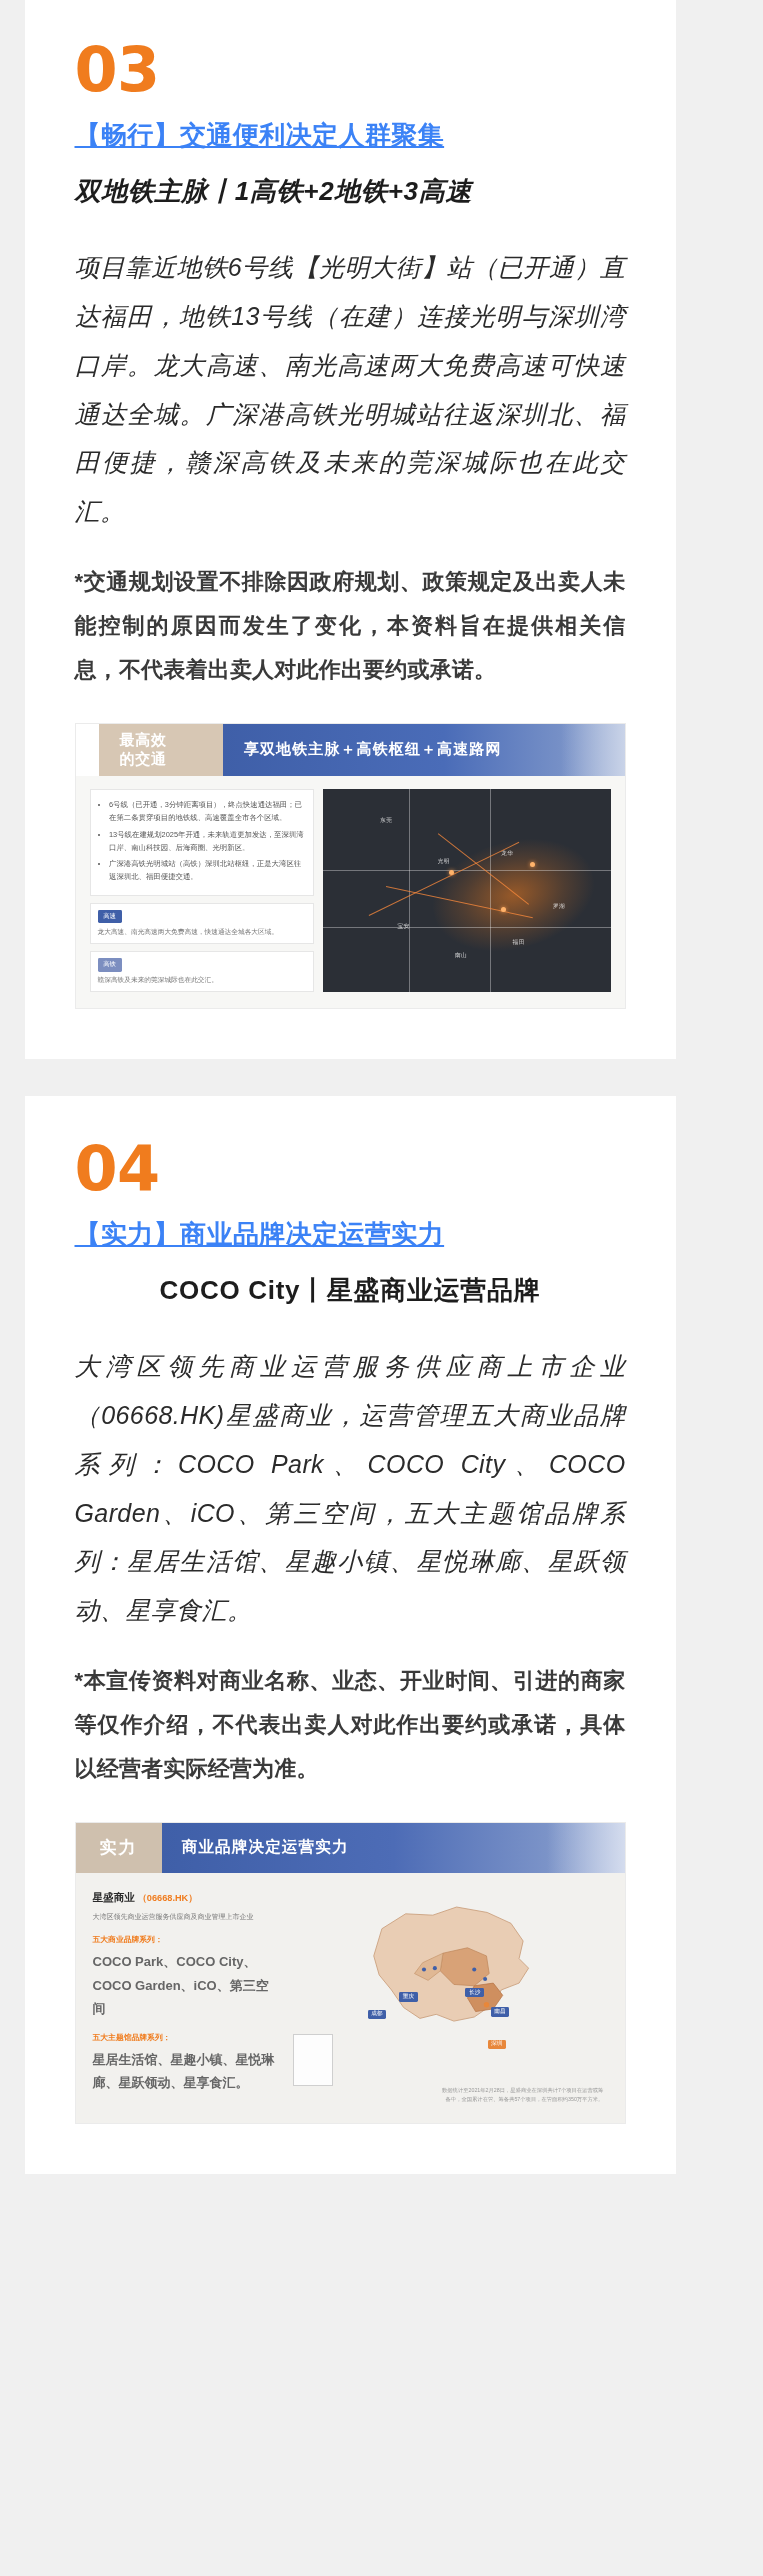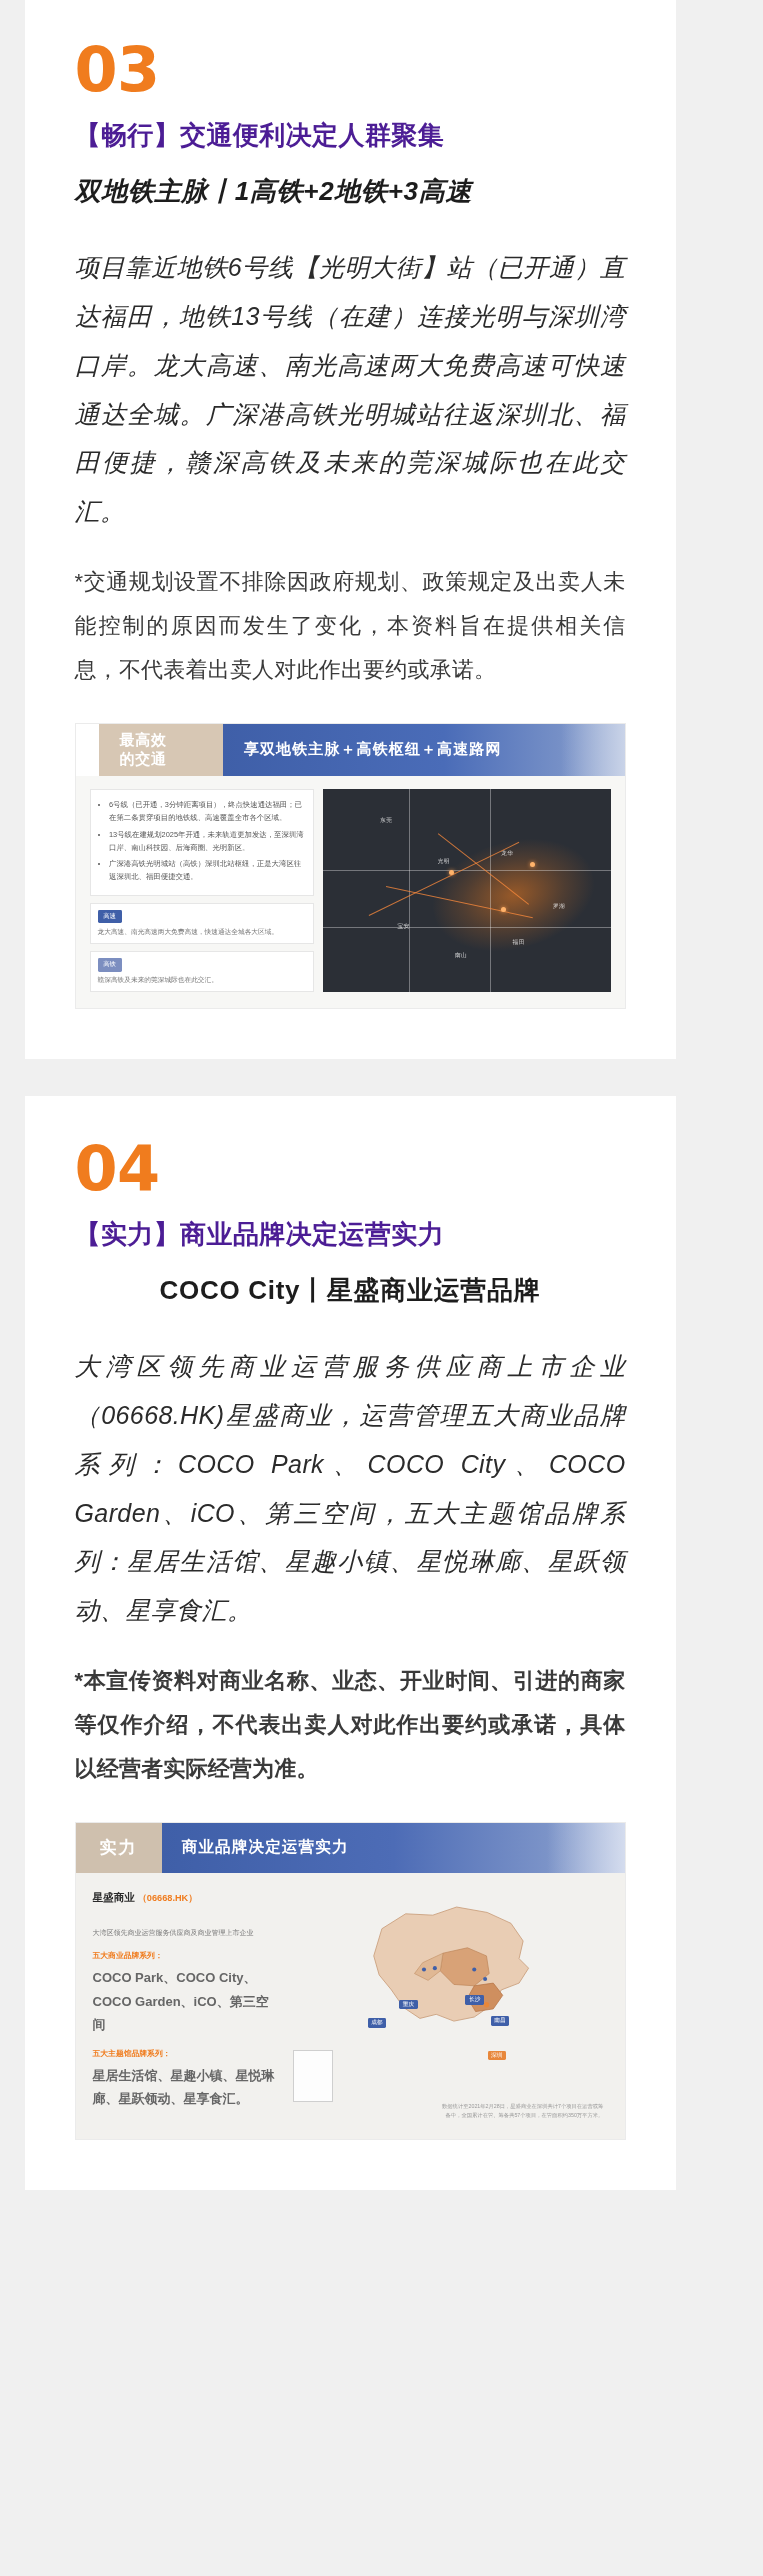--- a/index.html
+++ b/index.html
@@ -39,24 +39,25 @@
     font-weight: 800;
     color: #f07c1e;
     line-height: 1;
     letter-spacing: -0.7px;
     margin-bottom: 15.6px;
     font-family: "DejaVu Sans", "Liberation Sans", sans-serif;
   }
   .section-title {
     font-size: 26px;
     font-weight: 700;
-    color: #4c1d95;
+    color: #3b82f6;
     line-height: 1.45;
     letter-spacing: 0.4px;
     margin: 0 0 18.4px 0;
+    text-decoration: underline;
   }
   .section-subtitle {
     font-size: 26px;
     font-weight: 700;
     color: #1d1d1d;
     line-height: 1.45;
     letter-spacing: 0.7px;
     margin: 0 0 33px 0;
     text-align: center;
   }
@@ -70,20 +71,21 @@
     text-align: justify;
     font-style: italic;
   }
   .note-text {
     font-size: 22px;
     color: #3a3a3a;
     line-height: 2.0;
     letter-spacing: 0.2px;
     margin: 0 0 31px 0;
     text-align: justify;
+    font-weight: bold;
   }
   .note-text.bold { font-weight: 700; }
 
   
   .figure {
     width: 100%;
     background: #ffffff;
     border: 0.7px solid #ebebeb;
     box-sizing: border-box;
     overflow: hidden;
@@ -253,21 +255,21 @@
   .fig2-left {
     width: 36%;
     font-size: 7.8px;
     color: #555;
     line-height: 1.85;
   }
   .brand-head {
     font-size: 10.6px;
     font-weight: 700;
     color: #2b2b2b;
-    margin-bottom: 19px;
+    margin-bottom: 3px;
   }
   .brand-code {
     color: #f07c1e;
     font-size: 9.2px;
     font-weight: 700;
     margin-left: 2.8px;
   }
   .brand-desc {
     font-size: 7px;
     color: #777;

